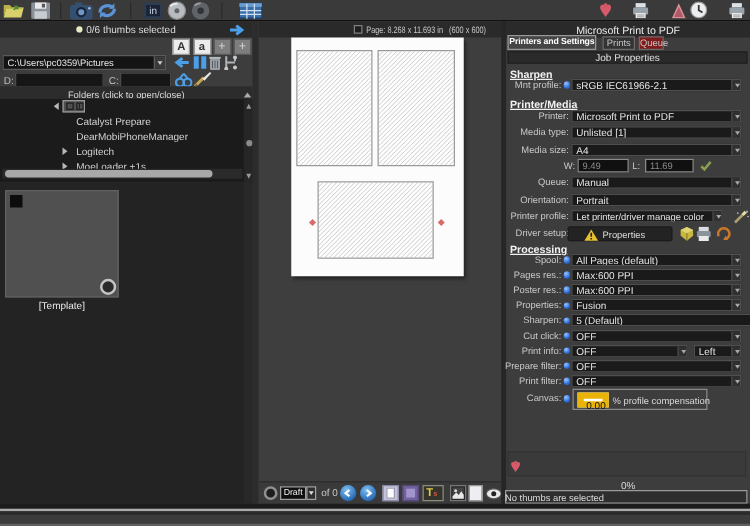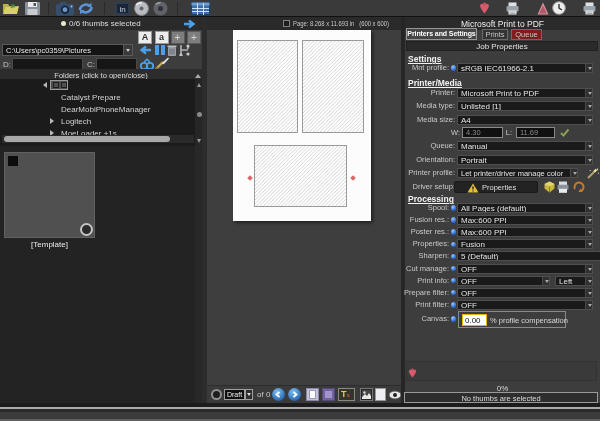--- a/index.html
+++ b/index.html
@@ -228,36 +228,36 @@
     <circle cx="7" cy="5" r="2" fill="#222"></circle>
   </svg>
 
 <div class="a" style="left:401px;top:17px;width:4px;height:386px;background:#262626"></div>
 
 <div class="a" style="left:405px;top:17px;width:195px;height:386px;background:#3d3d3d"></div>
 <div class="a" style="left:405px;top:17px;width:195px;height:13px;background:#2a2a2a"></div>
 <div class="tx" style="left:405px;top:18.5px;width:195px;text-align:center;font-size:8.5px;color:#ececec">Microsoft Print to PDF</div>
 <div class="a" style="left:406px;top:28px;width:71px;height:12px;background:#454545;border:1px solid #989898;font-size:7px;font-weight:bold;letter-spacing:-0.1px;color:#fff;text-align:center;line-height:10px;white-space:nowrap;overflow:hidden">Printers and Settings</div>
 <div class="a" style="left:482px;top:29px;width:26px;height:11px;background:#333;border:1px solid #6a6a6a;font-size:7.5px;color:#c4c4c4;text-align:center;line-height:9px">Prints</div>
-<div class="a" style="left:511px;top:29px;width:31px;height:11px;background:#7f1d1d;border:1px solid #6a6a6a;font-size:7.5px;color:#c4c4c4;text-align:center;line-height:9px">Queue</div>
+<div class="a" style="left:511px;top:29px;width:20px;height:11px;background:#7f1d1d;border:1px solid #6a6a6a;font-size:7.5px;color:#c4c4c4;text-align:center;line-height:9px">Queue</div>
 <div class="a" style="left:406px;top:41px;width:192px;height:10px;background:#2a2a2a;border:1px solid #202020"></div>
 <div class="tx" style="left:406px;top:42px;width:192px;text-align:center;font-size:8px;color:#e0e0e0">Job Properties</div>
-<div class="hd" style="left:408px;top:54px">Settings</div>
+<div class="hd" style="left:408px;top:54px">Sharpen</div>
 <div class="lb" style="right:151px;top:63px">Mnt profile:</div>
 <div class="dot" style="left:450.5px;top:65.2px"></div>
 <div class="dd" style="left:457px;top:63px;width:136px">sRGB IEC61966-2.1<span class="ar"></span></div>
 <div class="hd" style="left:408px;top:77.5px">Printer/Media</div>
 <div class="lb" style="right:145px;top:88px">Printer:</div>
 <div class="dd" style="left:457px;top:88px;width:136px">Microsoft Print to PDF<span class="ar"></span></div>
 <div class="lb" style="right:145px;top:101.4px">Media type:</div>
 <div class="dd" style="left:457px;top:101.4px;width:136px">Unlisted [1]<span class="ar"></span></div>
 <div class="lb" style="right:145px;top:114.7px">Media size:</div>
 <div class="dd" style="left:457px;top:114.7px;width:136px">A4<span class="ar"></span></div>
 <div class="lb" style="right:140px;top:128px">W:</div>
-<div class="a" style="left:462px;top:127px;width:41px;height:11px;background:#101010;border:1px solid #8a8a8a;font-size:7.5px;color:#8a8a8a;line-height:9px;padding-left:3px">4.30</div>
+<div class="a" style="left:462px;top:127px;width:41px;height:11px;background:#101010;border:1px solid #8a8a8a;font-size:7.5px;color:#8a8a8a;line-height:9px;padding-left:3px">9.49</div>
 <div class="lb" style="right:88px;top:128px">L:</div>
 <div class="a" style="left:516px;top:127px;width:39px;height:11px;background:#101010;border:1px solid #8a8a8a;font-size:7.5px;color:#8a8a8a;line-height:9px;padding-left:3px">11.69</div>
 <svg class="a" style="left:559px;top:127px" width="11" height="11">
     <path d="M2 6L4.5 8.5L9.5 2.5" stroke="#86a050" stroke-width="2" fill="none"></path>
   </svg>
 <div class="lb" style="right:145px;top:141.4px">Queue:</div>
 <div class="dd" style="left:457px;top:141.4px;width:136px">Manual<span class="ar"></span></div>
 <div class="lb" style="right:145px;top:154.8px">Orientation:</div>
 <div class="dd" style="left:457px;top:154.8px;width:136px">Portrait<span class="ar"></span></div>
 <div class="lb" style="right:145px;top:168.1px">Printer profile:</div>
@@ -286,56 +286,56 @@
     <rect x="2" y="7.8" width="8" height="4" fill="#e8eaec"></rect>
   </svg>
 <svg class="a" style="left:573px;top:181px" width="12" height="11">
     <path d="M2 8a4.5 4.5 0 1 1 4.5 2.5" stroke="#c87828" stroke-width="2" fill="none"></path>
     <path d="M7.5 7.5L5.5 11L9.5 11z" fill="#c87828"></path>
   </svg>
 <div class="hd" style="left:408px;top:194px">Processing</div>
 <div class="lb" style="right:151px;top:203px">Spool:</div>
 <div class="dot" style="left:450.5px;top:205.2px"></div>
 <div class="dd" style="left:457px;top:203px;width:136px">All Pages (default)<span class="ar"></span></div>
-<div class="lb" style="right:151px;top:215.1px">Fusion res.:</div>
+<div class="lb" style="right:151px;top:215.1px">Pages res.:</div>
 <div class="dot" style="left:450.5px;top:217.3px"></div>
 <div class="dd" style="left:457px;top:215.1px;width:136px">Max:600 PPI<span class="ar"></span></div>
 <div class="lb" style="right:151px;top:227.2px">Poster res.:</div>
 <div class="dot" style="left:450.5px;top:229.4px"></div>
 <div class="dd" style="left:457px;top:227.2px;width:136px">Max:600 PPI<span class="ar"></span></div>
 <div class="lb" style="right:151px;top:239.3px">Properties:</div>
 <div class="dot" style="left:450.5px;top:241.5px"></div>
 <div class="dd" style="left:457px;top:239.3px;width:136px">Fusion<span class="ar"></span></div>
 <div class="lb" style="right:151px;top:251.4px">Sharpen:</div>
 <div class="dot" style="left:450.5px;top:253.6px"></div>
 <div class="dd" style="left:457px;top:251.4px;width:164px">5 (Default)<span class="ar"></span></div>
-<div class="lb" style="right:151px;top:263.5px">Cut manage:</div>
+<div class="lb" style="right:151px;top:263.5px">Cut click:</div>
 <div class="dot" style="left:450.5px;top:265.7px"></div>
 <div class="dd" style="left:457px;top:263.5px;width:136px">OFF<span class="ar"></span></div>
 <div class="lb" style="right:151px;top:275.6px">Print info:</div>
 <div class="dot" style="left:450.5px;top:277.8px"></div>
 <div class="dd" style="left:457px;top:275.6px;width:93px">OFF<span class="ar"></span></div>
 <div class="dd" style="left:555px;top:275.6px;width:38px">Left<span class="ar"></span></div>
 <div class="lb" style="right:151px;top:287.7px">Prepare filter:</div>
 <div class="dot" style="left:450.5px;top:289.9px"></div>
 <div class="dd" style="left:457px;top:287.7px;width:136px">OFF<span class="ar"></span></div>
 <div class="lb" style="right:151px;top:299.8px">Print filter:</div>
 <div class="dot" style="left:450.5px;top:302px"></div>
 <div class="dd" style="left:457px;top:299.8px;width:136px">OFF<span class="ar"></span></div>
 <div class="lb" style="right:151px;top:314px">Canvas:</div>
 <div class="dot" style="left:450.5px;top:316.2px"></div>
 <div class="a" style="left:458px;top:311px;width:108px;height:16.5px;border:1px solid #8a8a8a"></div>
-<div class="a" style="left:462px;top:313.5px;width:25px;height:12px;background:#fff;border:1px solid #eab308;font-size:8px;color:#111;line-height:11px;padding-left:2px">0.00</div>
+<div class="a" style="left:462px;top:313.5px;width:25px;height:12px;background:#fff;border:5px solid #eab308;font-size:8px;color:#111;line-height:11px;padding-left:2px">0.00</div>
 <div class="tx" style="left:490px;top:316px;font-size:7.5px;color:#d8d8d8">% profile compensation</div>
 <div class="a" style="left:406px;top:361px;width:191px;height:20px;border:1px solid #333;background:#3a3a3a"></div>
 <svg class="a" style="left:408px;top:368px" width="9" height="11" viewBox="0 0 11 13">
     <path d="M1.5 2.5C3 1 5 1.5 5.5 3.5 6 1.5 8 1 9.5 2.5 11 4.5 8 8 5.5 11.5 3 8 0 4.5 1.5 2.5z" fill="#d85a6a"></path>
     <circle cx="5.5" cy="1.6" r="1.2" fill="#d85a6a"></circle>
   </svg>
 <div class="tx" style="left:405px;top:383.5px;width:195px;text-align:center;font-size:8px;color:#d8d8d8">0%</div>
 <div class="a" style="left:404px;top:392px;width:194px;height:11px;background:#2e2e2e;border:1px solid #9a9a9a"></div>
-<div class="tx" style="left:404px;top:393.5px;width:194px;text-align:center;font-size:7.5px;color:#dcdcdc">No thumbs are selected</div>
+<div class="tx" style="left:404px;top:393.5px;width:194px;font-size:7.5px;color:#dcdcdc">No thumbs are selected</div>
 
 <div class="a" style="left:0;top:403px;width:600px;height:4px;background:#1c1c1c"></div>
 <div class="a" style="left:0;top:407px;width:600px;height:2px;background:#ababab"></div>
 <div class="a" style="left:0;top:409px;width:600px;height:3px;background:#2b2b2b"></div>
 <div class="a" style="left:0;top:412px;width:600px;height:7px;background:#3c3c3c"></div>
 <div class="a" style="left:0;top:419px;width:600px;height:2px;background:#606060"></div>
 
 </body></html>

